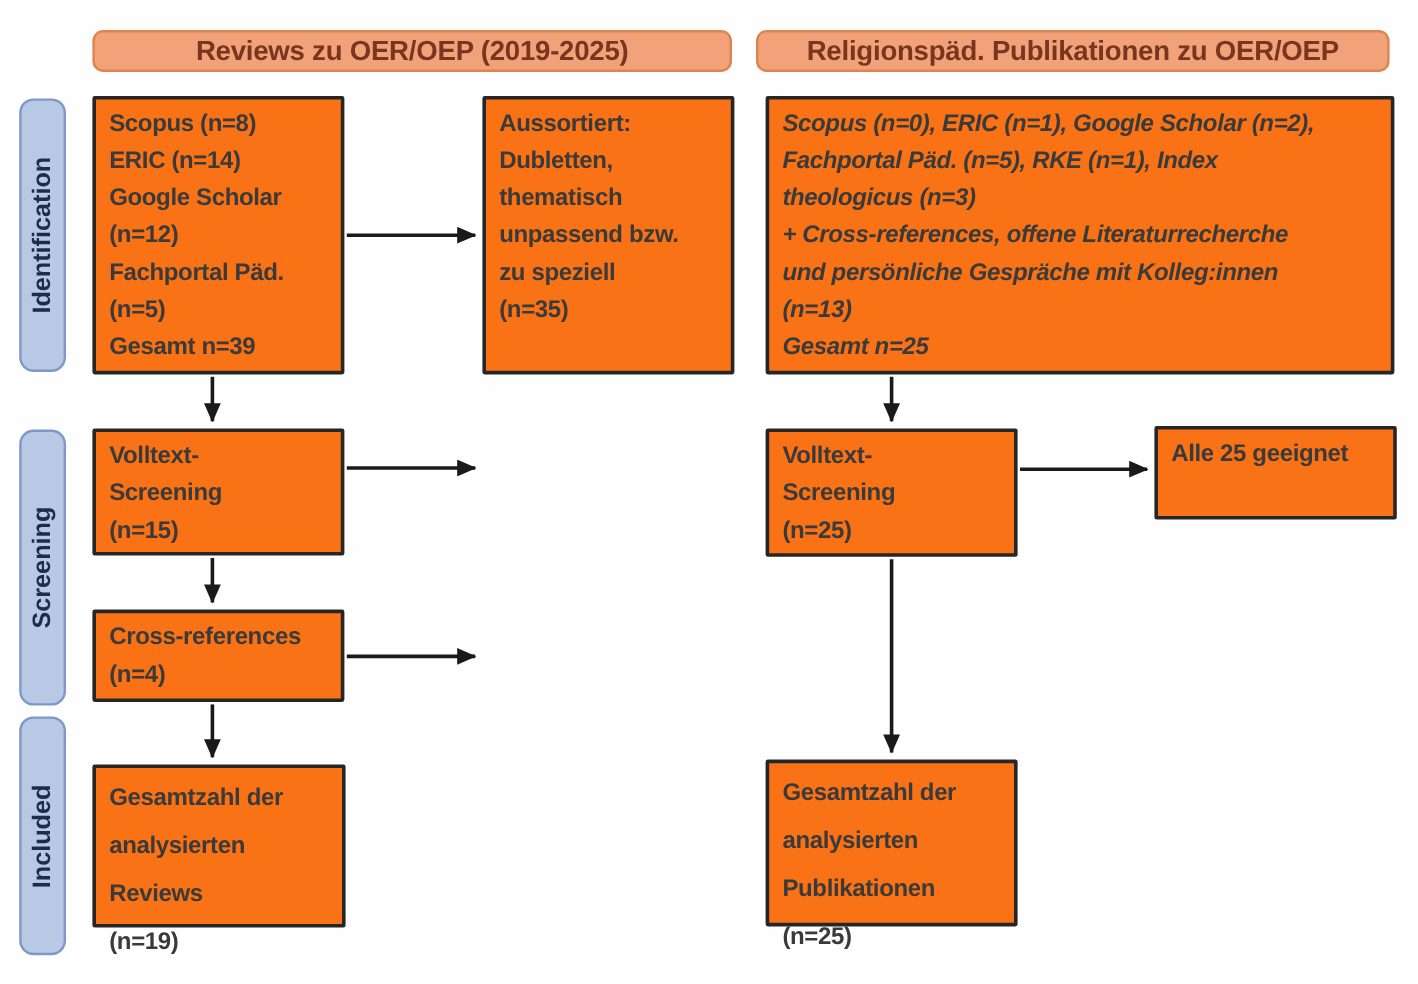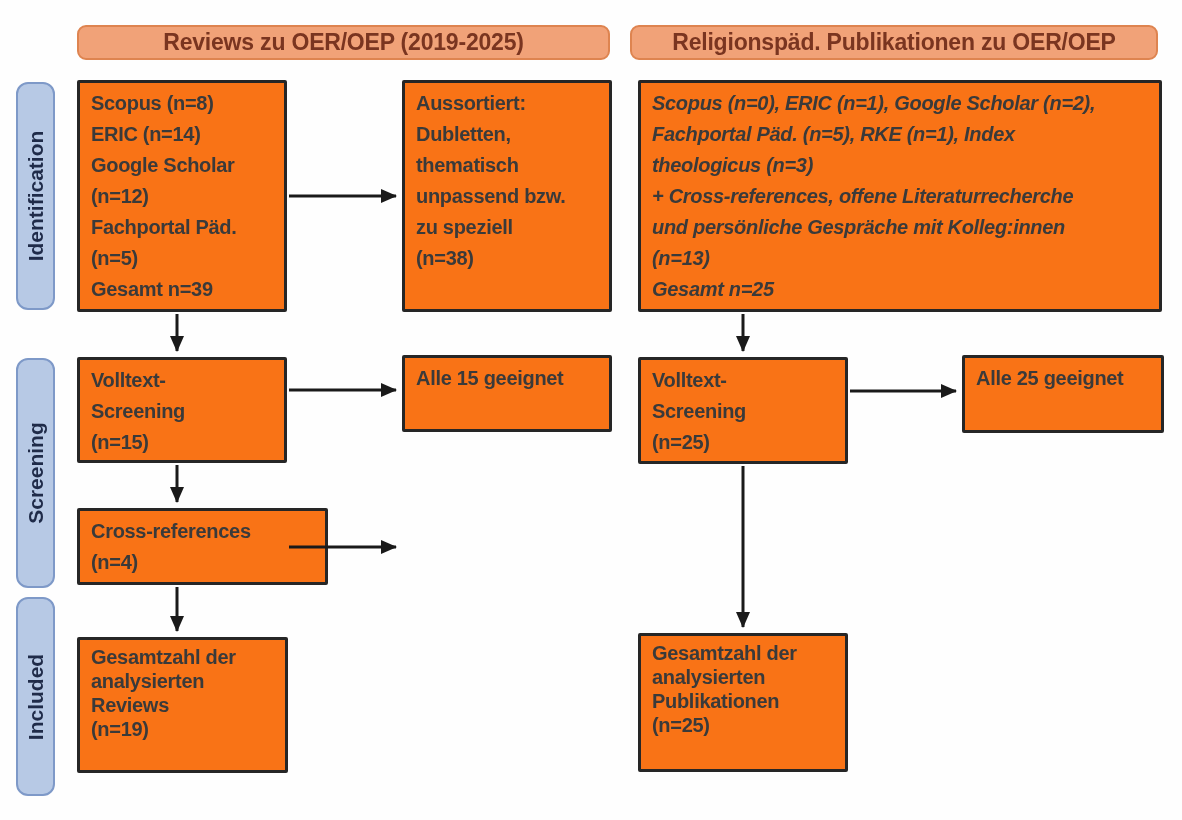--- a/index.html
+++ b/index.html
@@ -28,21 +28,21 @@
     position:absolute;left:50%;top:50%;
     transform:translate(-50%,-50%) rotate(-90deg);
     white-space:nowrap;font-weight:bold;font-size:21px;color:var(--stage-text);
   }
   .box{
     position:absolute;background:#f97316;border:3px solid var(--box-border);
     border-radius:2px;box-sizing:border-box;
     color:var(--box-text);font-weight:bold;font-size:20px;line-height:31px;
     padding:5px 11px;white-space:pre-line;letter-spacing:-0.3px;
   }
-  .box.tight{line-height:24px;}
+  .box.tight{line-height:40px;}
   #arrows{position:absolute;left:0;top:0;pointer-events:none;}
 </style>
 </head>
 <body>
 
 <div id="canvas">
 
   <div class="header" style="left:77px;top:25px;width:533px;">Reviews zu OER/OEP (2019-2025)</div>
   <div class="header" style="left:630px;top:25px;width:528px;">Religionspäd. Publikationen zu OER/OEP</div>
 
@@ -61,26 +61,25 @@
 Google Scholar
 (n=12)
 Fachportal Päd.
 (n=5)
 Gesamt n=39</div>
   <div class="box" style="left:402px;top:80px;width:210px;height:232px;">Aussortiert:
 Dubletten,
 thematisch
 unpassend bzw.
 zu speziell
-(n=38)</div>
+(n=35)</div>
   <div class="box" style="left:77px;top:357px;width:210px;height:106px;">Volltext-
 Screening
 (n=15)</div>
-  <div class="box" style="left:402px;top:355px;width:210px;height:77px;">Alle 15 geeignet</div>
-  <div class="box" style="left:77px;top:508px;width:251px;height:77px;">Cross-references
+  <div class="box" style="left:77px;top:508px;width:210px;height:77px;">Cross-references
 (n=4)</div>
   <div class="box tight" style="left:77px;top:637px;width:211px;height:136px;">Gesamtzahl der
 analysierten
 Reviews
 (n=19)</div>
 
   <div class="box" style="left:638px;top:80px;width:524px;height:232px;font-style:italic;">Scopus (n=0), ERIC (n=1), Google Scholar (n=2),
 Fachportal Päd. (n=5), RKE (n=1), Index
 theologicus (n=3)
 + Cross-references, offene Literaturrecherche

